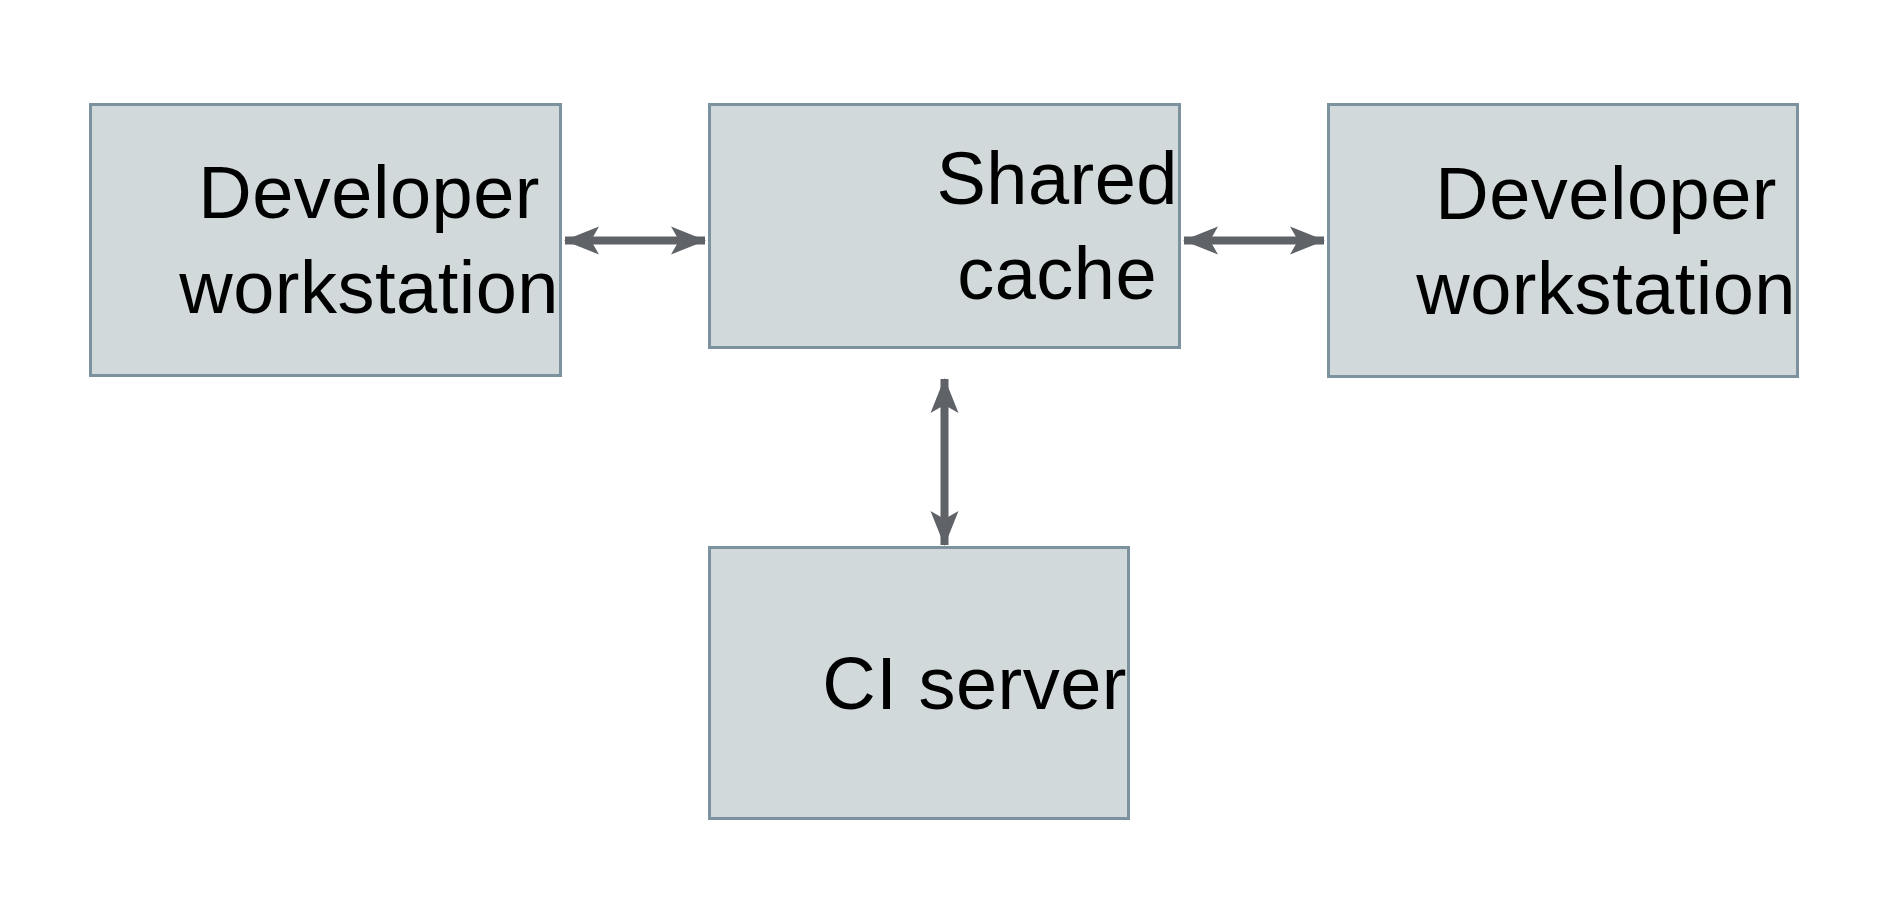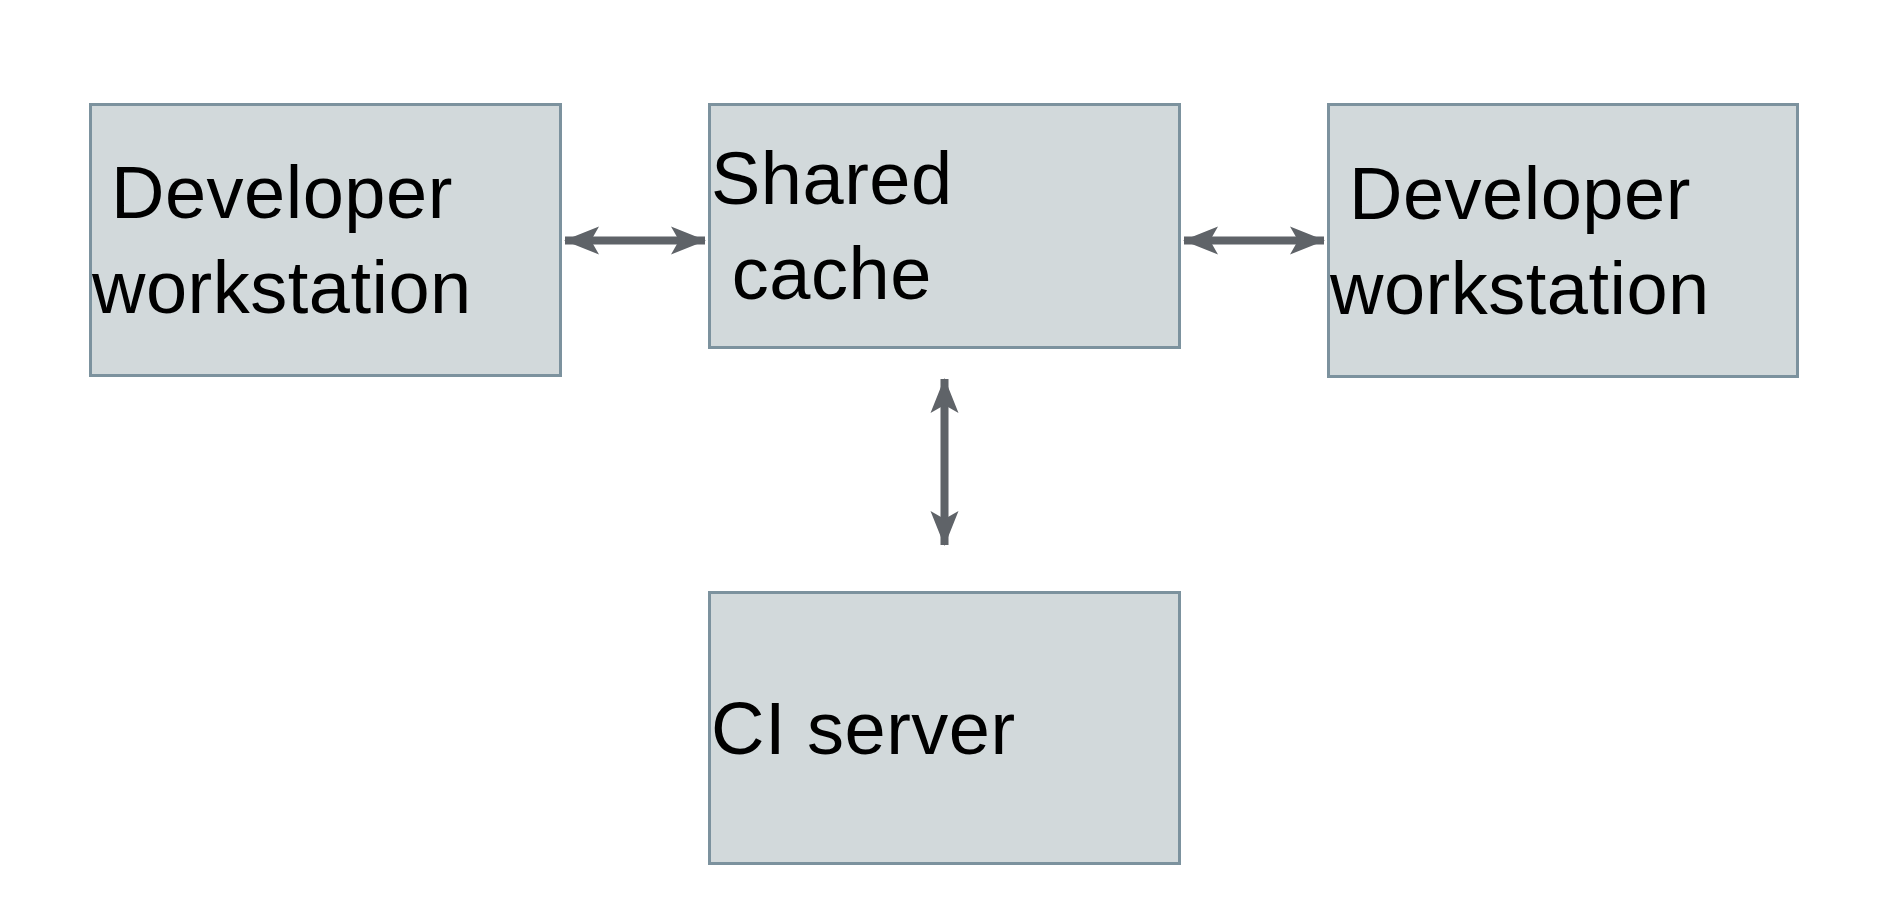--- a/index.html
+++ b/index.html
@@ -20,34 +20,35 @@
     position: relative;
     width: 1900px; height: 922px;
     background: var(--bg);
   }
   .node {
     position: absolute;
     background: var(--node-fill);
     border: 3px solid var(--node-border);
     display: flex;
     align-items: center;
-    justify-content: flex-start;
+    justify-content: flex-end;
+    padding-left: 12px;
   }
   .node-label {
     color: var(--text-color);
     font-size: 74px;
     line-height: 95px;
     text-align: center;
     white-space: pre-line;
     letter-spacing: 0.5px;
   }
   #node-dev-left   { left:  89px; top: 103px; width: 473px; height: 274px; }
   #node-cache      { left: 708px; top: 103px; width: 473px; height: 246px; }
   #node-dev-right  { left:1327px; top: 103px; width: 472px; height: 275px; }
-  #node-ci         { left: 708px; top: 546px; width: 473px; height: 274px; margin-top: 45px; }
+  #node-ci         { left: 708px; top: 546px; width: 422px; height: 274px; }
   #edges-overlay {
     position: absolute;
     left: 0; top: 0;
     width: 1900px; height: 922px;
     pointer-events: none;
   }
   .edge {
     stroke: var(--arrow-color);
     stroke-width: 8;
   }

